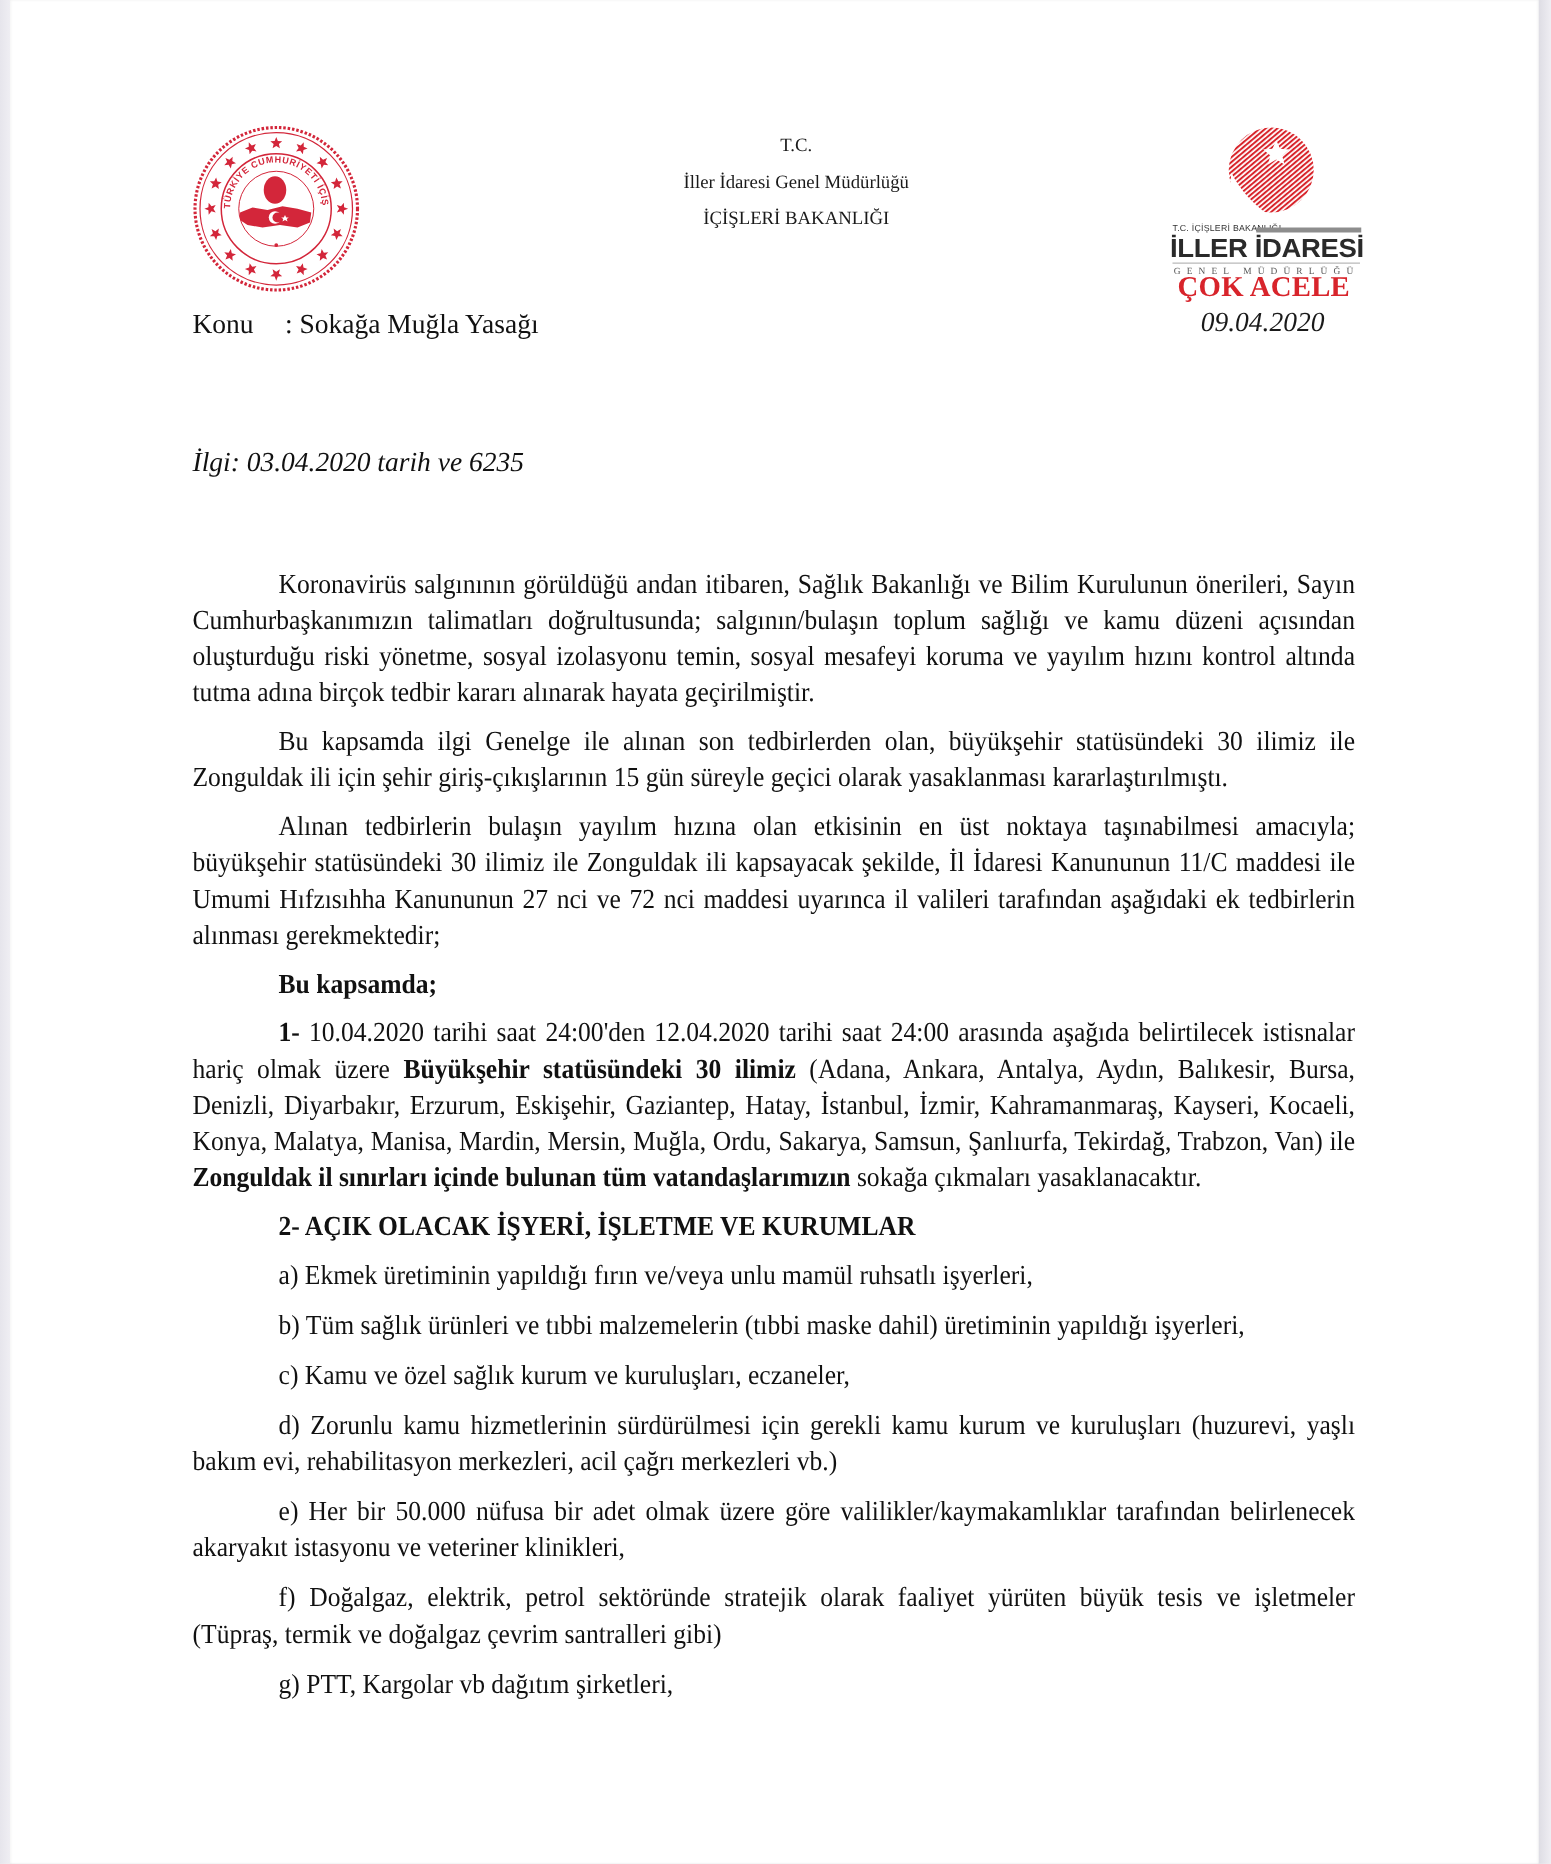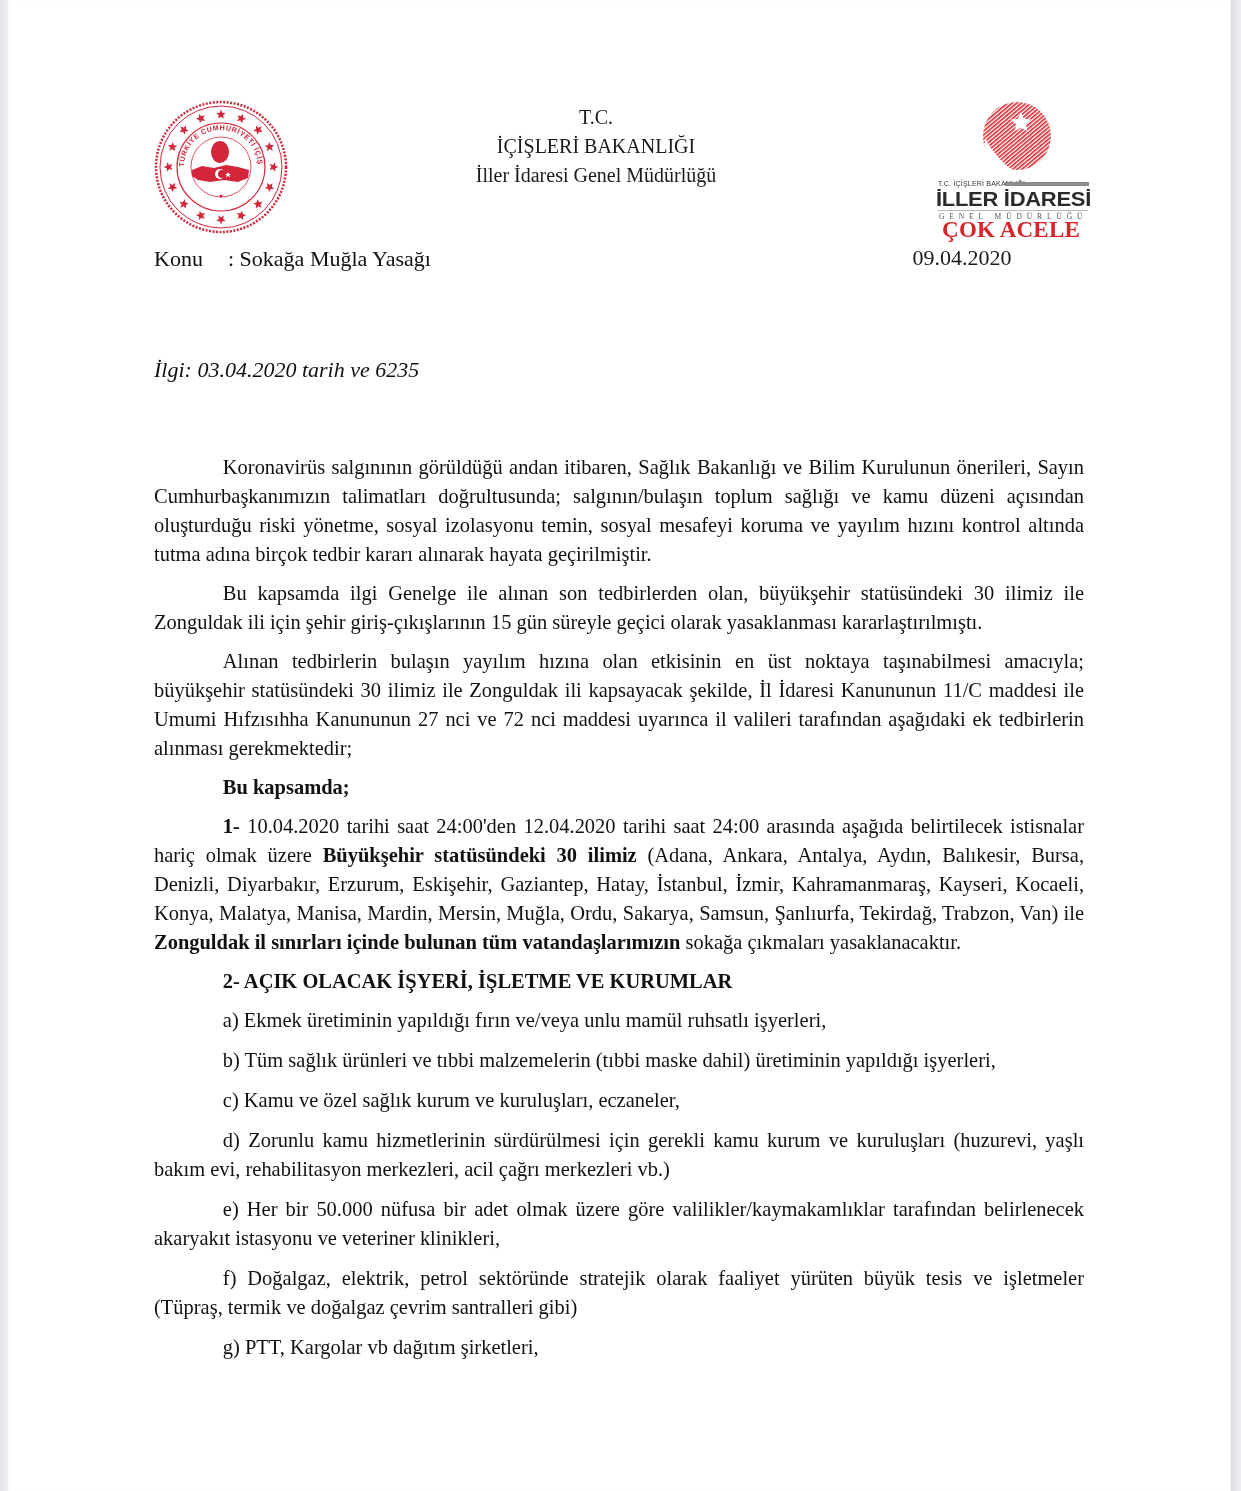--- a/index.html
+++ b/index.html
@@ -16,40 +16,40 @@
   }
   .edge-left { position: absolute; left: 0; top: 0; width: 8px; height: 1491px;
     background: linear-gradient(to right, #e6e5ec, #efeef3); }
   .edge-right { position: absolute; right: 0; top: 0; width: 10px; height: 1491px;
     background: linear-gradient(to right, #dedde4, #efeef3); }
 
   
   .seal { position: absolute; left: 154px; top: 100px; width: 134px; height: 134px; }
 
   
-  .hdr { position: absolute; left: 416px; top: 103px; width: 360px; text-align: center;
-    font-size: 20px; line-height: 29px; color: #1a1a1a; }
+  .hdr { position: absolute; left: 457px; top: 103px; width: 360px; text-align: center;
+    font-size: 15px; line-height: 29px; color: #1a1a1a; }
 
   
   .logo { position: absolute; left: 930px; top: 98px; width: 165px; }
   .logo-mark { display: block; margin-left: 45px; width: 80px; height: 80px; }
   .logo-small { position: absolute; left: 8px; top: 82px; font-family: "Liberation Sans", sans-serif;
     font-size: 7px; letter-spacing: 0.2px; color: #333; white-space: nowrap; }
   .logo-bar { position: absolute; left: 75px; top: 84px; width: 84px; height: 4px; background: #8d8d8d; }
   .logo-big { position: absolute; left: 6px; top: 88px; font-family: "Liberation Sans", sans-serif;
     font-weight: bold; font-size: 22px; letter-spacing: -0.3px; color: #2a2a2a; white-space: nowrap;
     transform: scaleY(0.95); }
   .logo-sub { position: absolute; left: 9px; top: 114px; font-family: Liberation Serif, serif;
     font-size: 7.5px; letter-spacing: 4.9px; color: #555; white-space: nowrap; }
   .logo-line { position: absolute; left: 8px; top: 112px; width: 150px; height: 1px; background: #b9b9b9; }
 
   .urgent { position: absolute; left: 940px; top: 217px; width: 140px; text-align: right;
     font-weight: bold; font-size: 23px; color: #d8242b; letter-spacing: 0.2px; }
-  .date { position: absolute; left: 892px; top: 245px; width: 140px; text-align: center;
-    font-size: 22px; color: #1a1a1a; }
+  .date { position: absolute; left: 940px; top: 245px; width: 140px; text-align: center;
+    font-size: 22px; color: #1a1a1a; font-style: italic; }
 
   
   .meta { position: absolute; left: 154px; top: 245px; font-size: 22px; line-height: 28px; }
   .meta-row { display: flex; }
   .meta-label { width: 74px; }
   .ilgi { position: absolute; left: 154px; top: 357px; font-size: 22px; font-style: italic; }
 
   
   .body { position: absolute; left: 154px; top: 452px; width: 930px; font-size: 22px; line-height: 29px; }
   .p { text-align: justify; text-align-last: left; margin: 0 0 10px 0; }
@@ -105,22 +105,22 @@
   <defs>
     <path id="ringpath" d="M 30 67 A 37 37 0 1 1 104 67"></path>
   </defs>
   <text font-family="Liberation Sans, sans-serif" font-size="7.2" font-weight="bold" fill="#d3263a" letter-spacing="0.6">
     <textPath href="#ringpath">TÜRKİYE CUMHURİYETİ İÇİŞLERİ BAKANLIĞI</textPath>
   </text>
 </svg>
 
 <div class="hdr">
   <div>T.C.</div>
+  <div>İller İdaresi Genel Müdürlüğü</div>
   <div>İÇİŞLERİ BAKANLIĞI</div>
-  <div>İller İdaresi Genel Müdürlüğü</div>
 </div>
 
 <div class="logo">
   <svg class="logo-mark" viewBox="0 0 80 80">
     <defs>
       <pattern id="stripes" width="3" height="3" patternUnits="userSpaceOnUse" patternTransform="rotate(-40)">
         <rect width="3" height="1.6" fill="#d8242b"></rect>
       </pattern>
       <clipPath id="crescentclip">
         <circle cx="42" cy="38" r="34"></circle>

